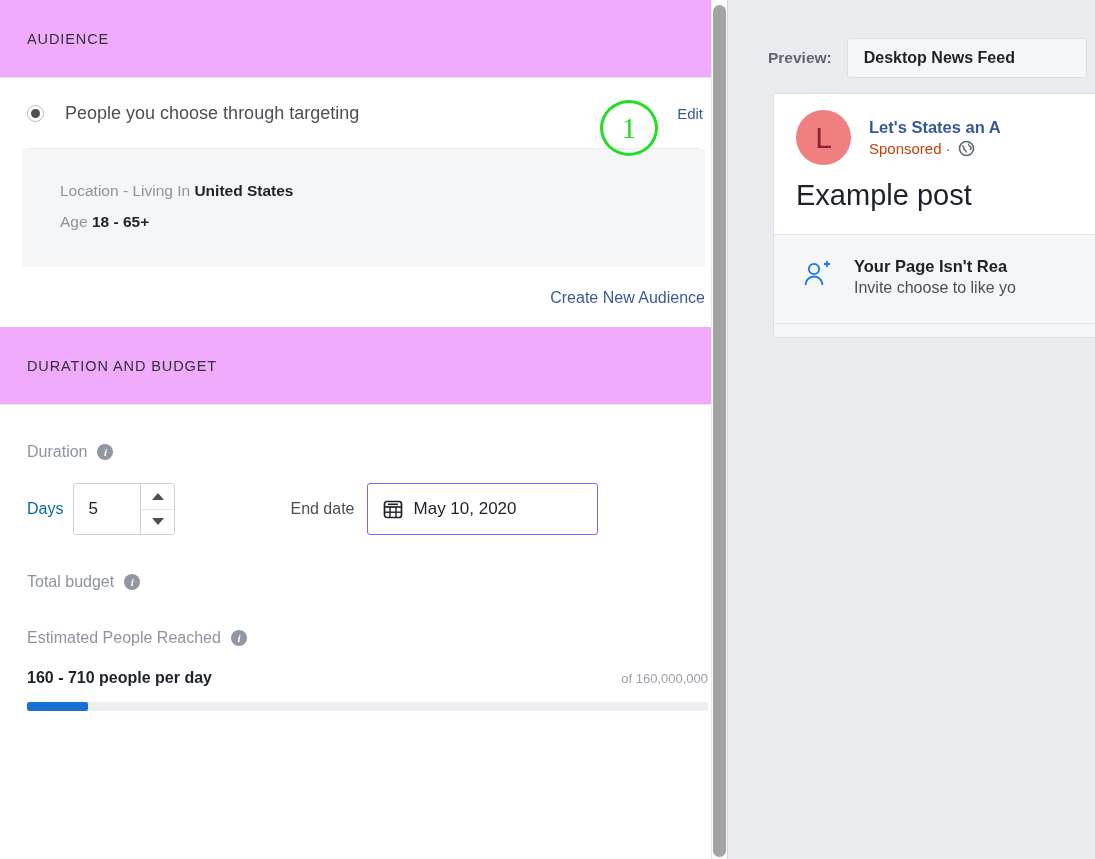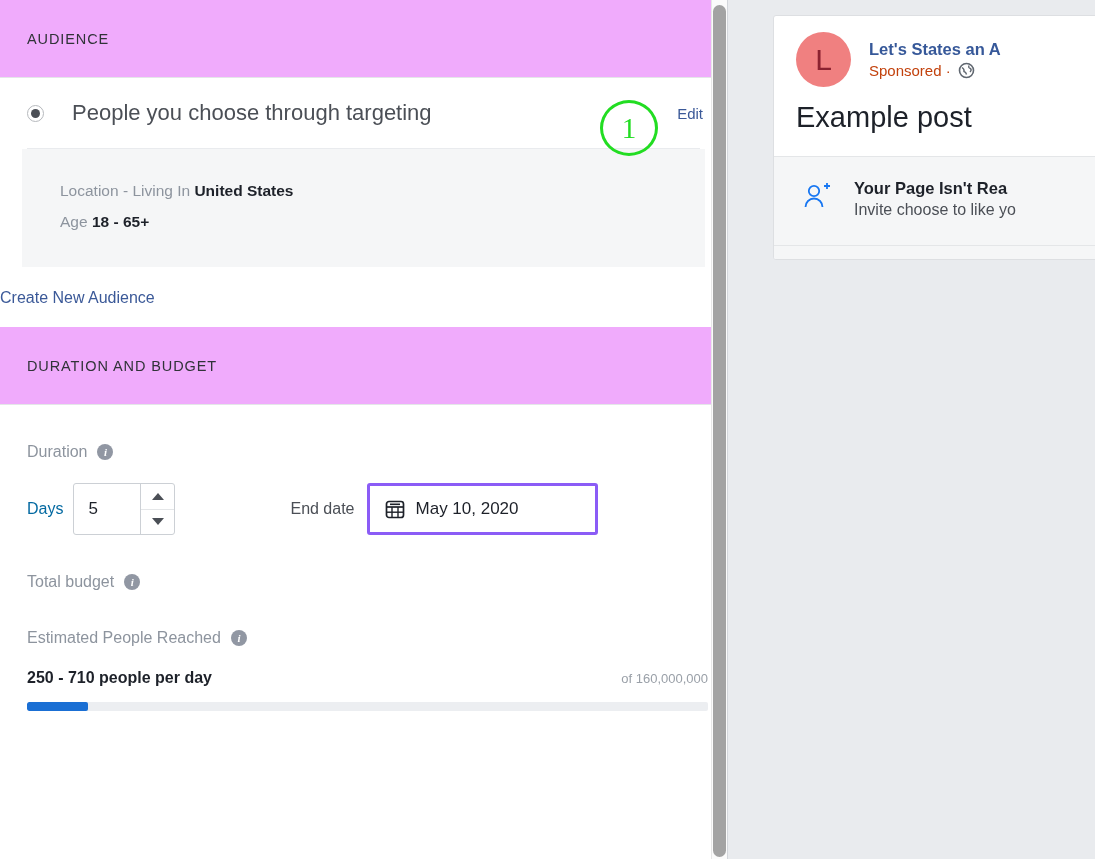--- a/index.html
+++ b/index.html
@@ -44,22 +44,22 @@
   }
   .radio-outer {
     width: 17px; height: 17px; border-radius: 50%;
     border: 1px solid #b6b9bd;
     background: #fff;
     display: flex; align-items: center; justify-content: center;
     flex: 0 0 auto;
   }
   .radio-inner { width: 9px; height: 9px; border-radius: 50%; background: #4b4f56; }
   .radio-label {
-    margin-left: 28px;
-    font-size: 22px;
+    margin-left: 21px;
+    font-size: 18px;
     color: #4b4f56;
   }
   .radio-row-right {
     margin-left: auto;
     display: flex; align-items: center;
     position: relative;
   }
   .edit-link {
     font-size: 15px;
     color: #3b5998;
@@ -89,21 +89,21 @@
     padding: 26px 0 30px 38px;
   }
   .targeting-line {
     font-size: 15.5px;
     color: #8d949e;
     line-height: 31px;
   }
   .targeting-line b { color: #1d2129; font-weight: 600; }
 
   .create-audience-row {
-    display: flex; justify-content: flex-start;
+    display: flex; justify-content: flex-end;
     padding: 22px 22px 20px 0;
   }
   .create-audience-link {
     font-size: 16px;
     color: #3b5998;
     cursor: pointer;
   }
 
   
   .db-body { padding: 0 22px 0 27px; }
@@ -168,21 +168,21 @@
     border-right: 6px solid transparent;
     border-top: 7px solid #4b4f56;
   }
 
   .enddate-group {
     display: flex; align-items: center;
     margin-left: 115px;
   }
   .enddate-label { font-size: 16px; color: #4b4f56; margin-right: 12px; }
   .enddate-field {
-    border: 3px solid #8b5cf6;
+    border: 1px solid #8b5cf6;
     border-radius: 3px;
     background: #fff;
     height: 52px;
     width: 231px;
     display: flex; align-items: center;
     padding-left: 14px;
   }
   .cal-icon { flex: 0 0 auto; margin-right: 10px; display: flex; }
   .enddate-text { font-size: 17px; color: #1d2129; }
 
@@ -425,36 +425,42 @@
         <span class="info-icon">i</span>
       </div>
 
 
       <div class="field-label">
         <span>Estimated People Reached</span>
         <span class="info-icon">i</span>
       </div>
 
       <div class="reach-row">
-        <span class="reach-main">250 - 710 people per day</span>
+        <span class="reach-main">160 - 710 people per day</span>
         <span class="reach-total">of 160,000,000</span>
       </div>
 
       <div class="progress-track">
         <div class="progress-fill" id="reach-progress-fill" style="width: 9%;"></div>
       </div>
     </div>
 
     <div class="scroll-gutter">
       <div class="scroll-thumb"></div>
     </div>
   </div>
 
   <div class="right-panel">
 
+    <div class="preview-bar">
+      <span class="preview-label">Preview:</span>
+      <div class="preview-select">
+        <span>Desktop News Feed</span>
+      </div>
+    </div>
 
     <div class="preview-card">
       <div class="post-head">
         <div class="avatar">
           <span>L</span>
         </div>
         <div class="post-meta">
           <div class="page-name">Let's States an A</div>
           <div class="sponsored-row">
             <span>Sponsored ·</span>

